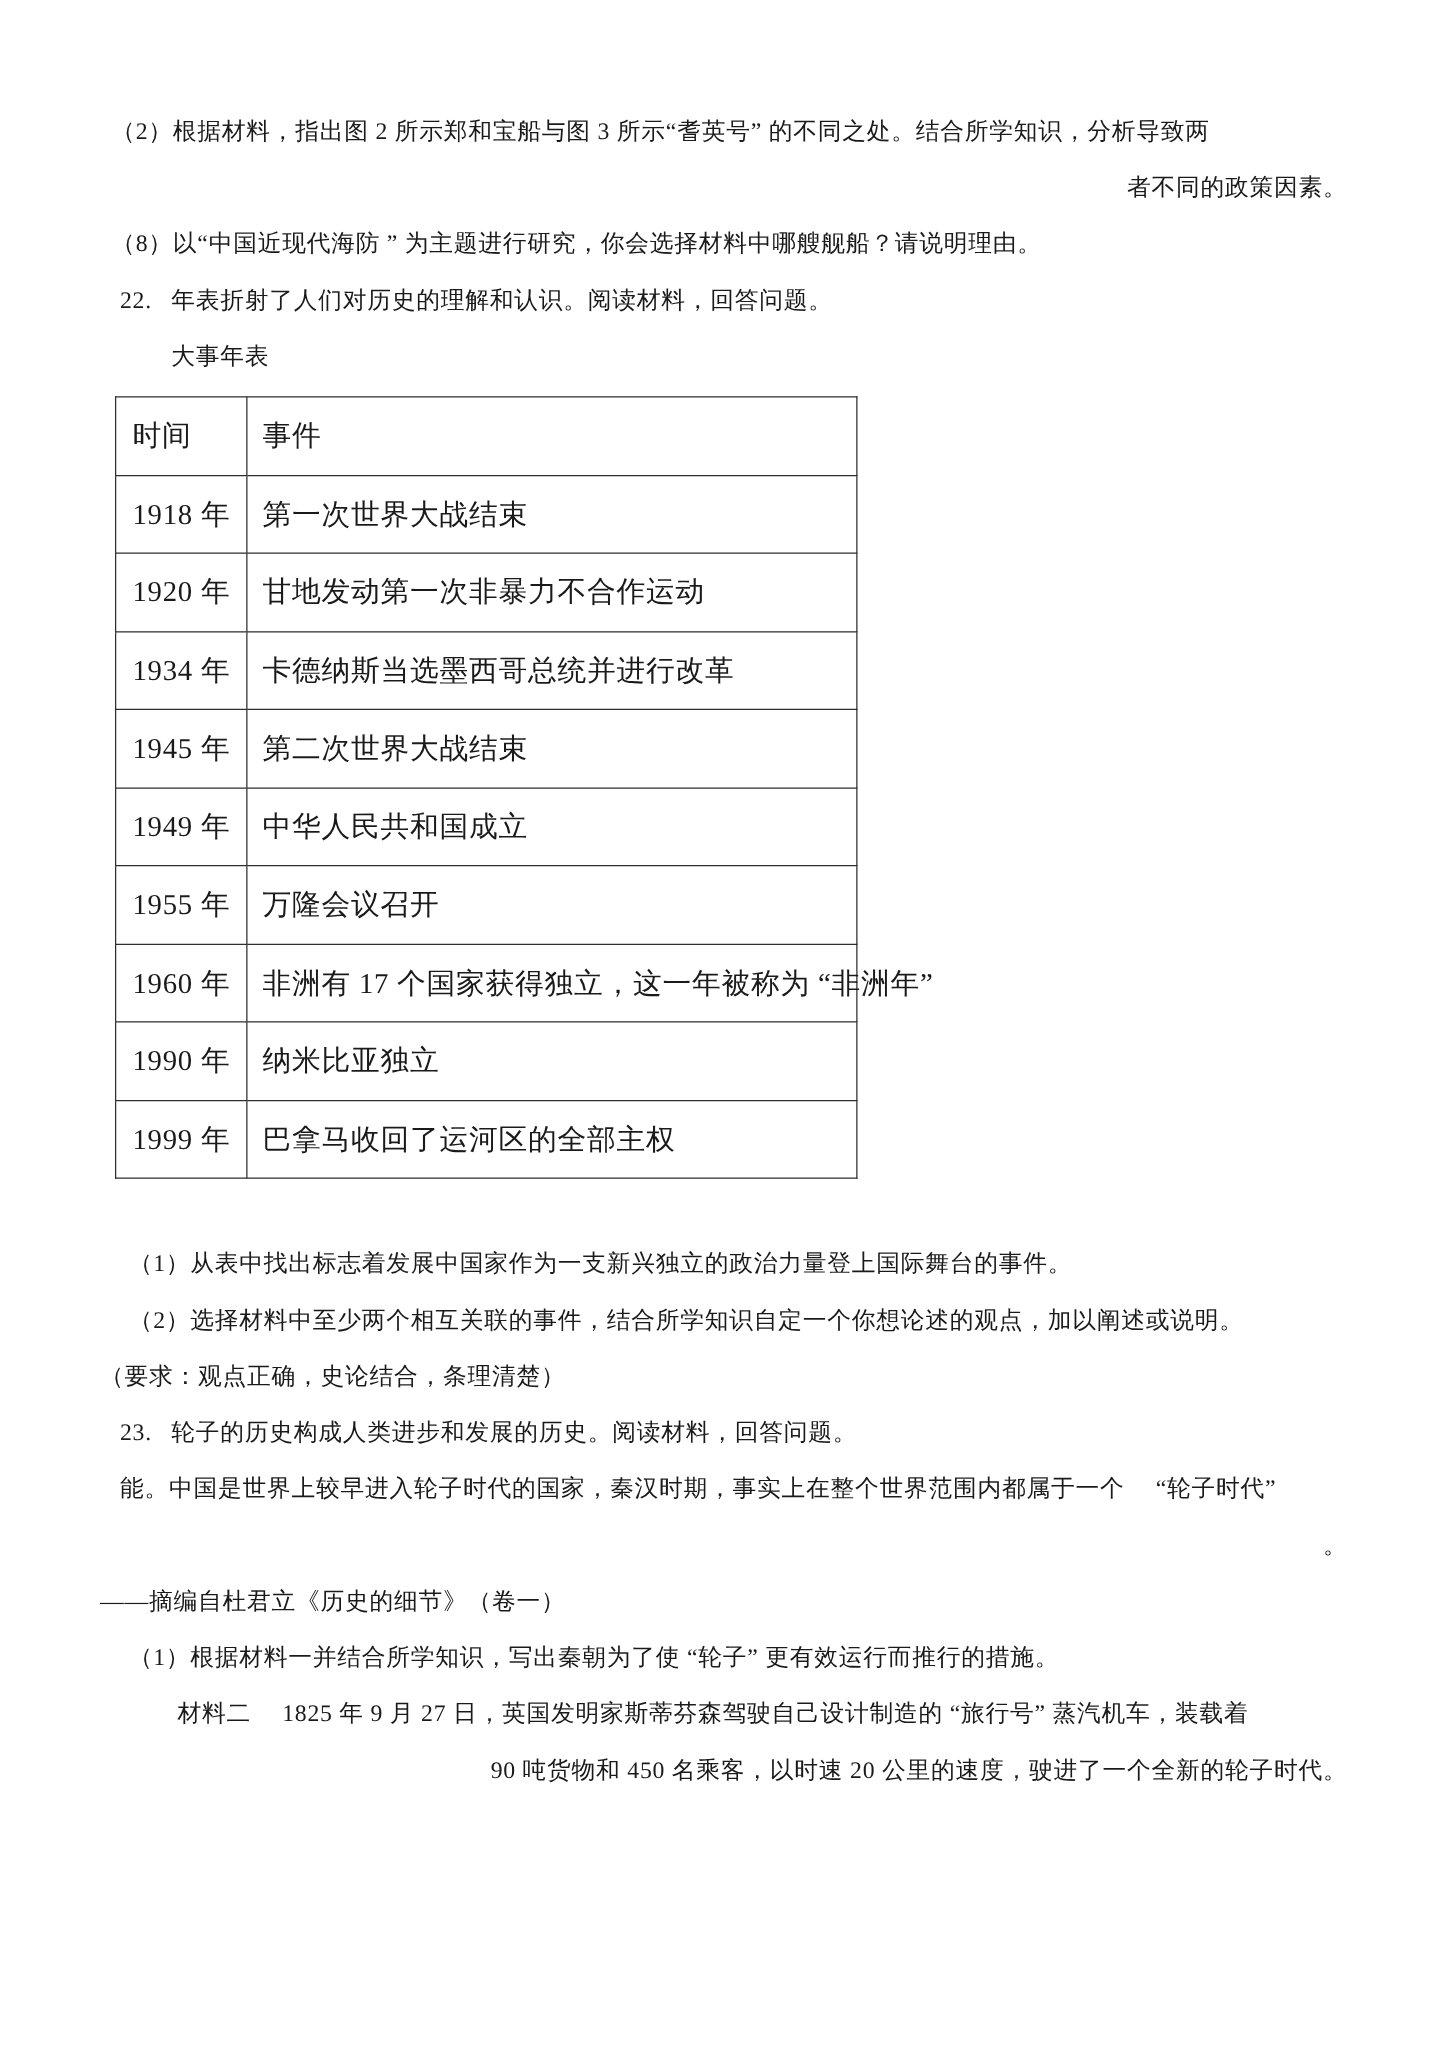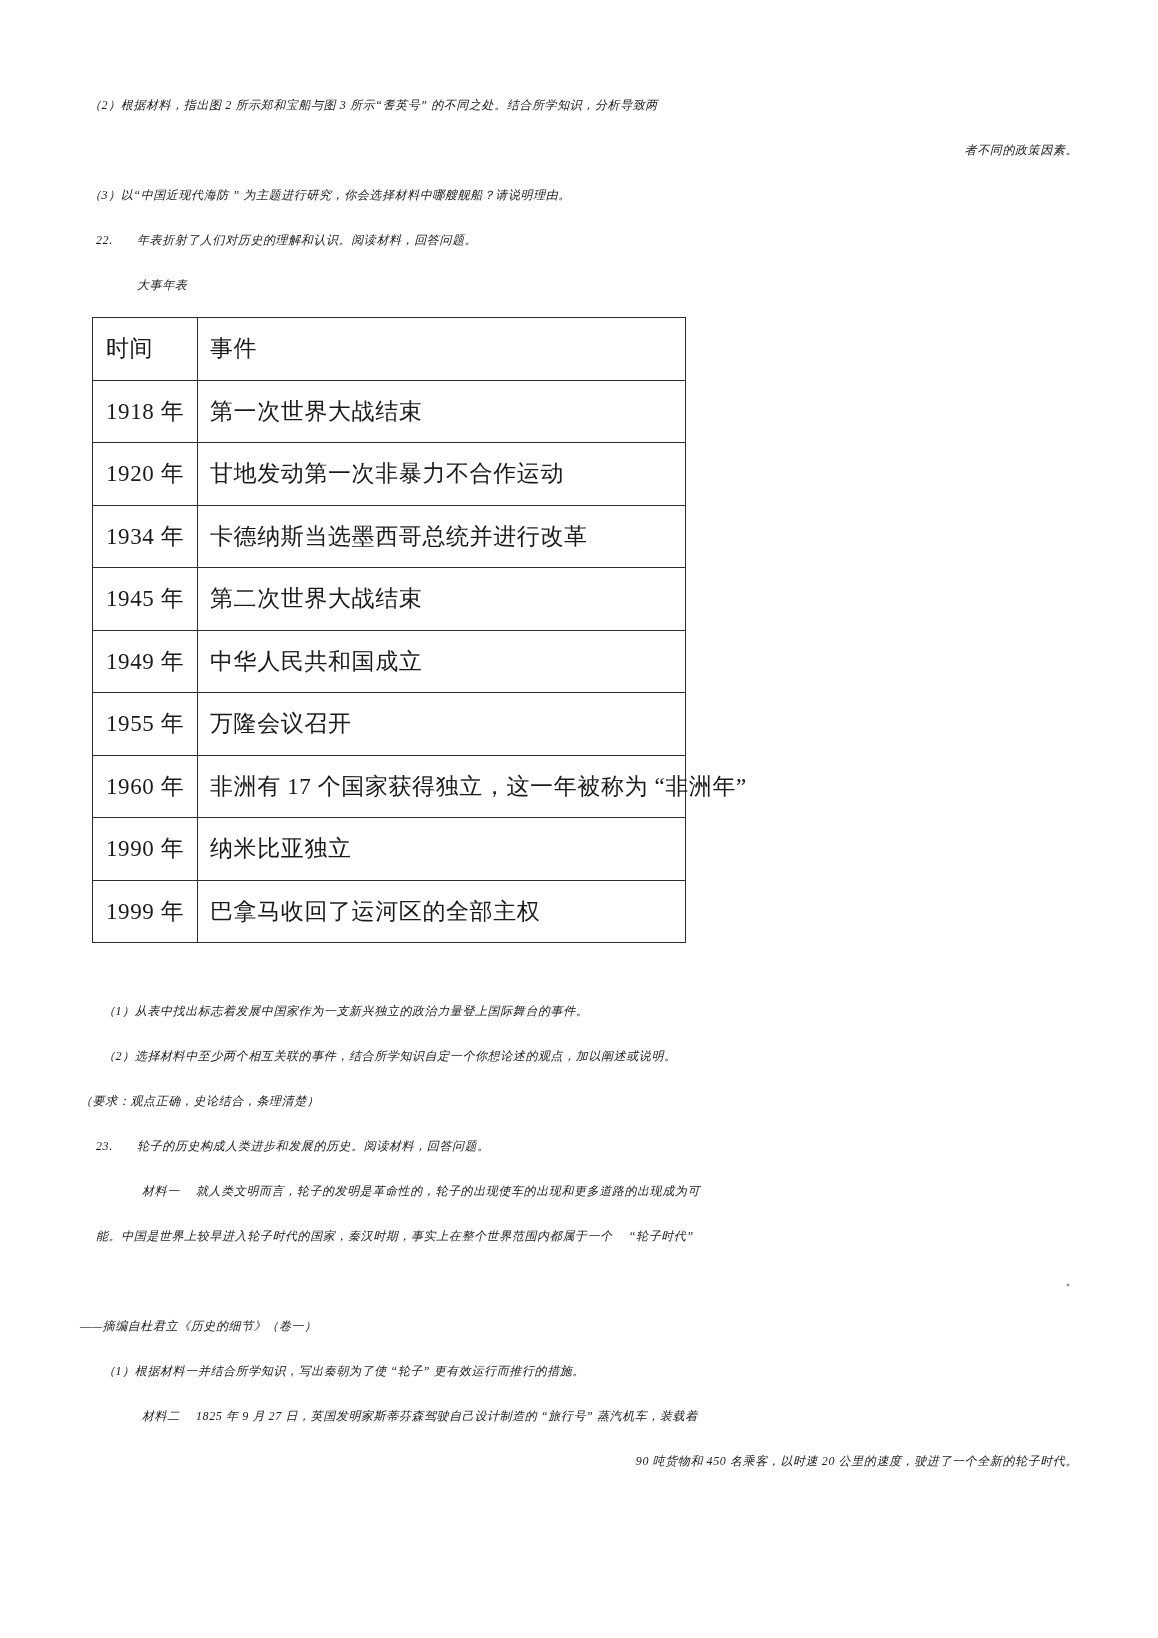--- a/index.html
+++ b/index.html
@@ -18,24 +18,23 @@
   .content {
     position: absolute;
     left: 80px;
     top: 83px;
     width: 998px;
   }
 
   .line {
     height: 45px;
     line-height: 45px;
-    font-size: 12px;
+    font-size: 19px;
     letter-spacing: 0.6px;
     white-space: nowrap;
-    font-style: italic;
   }
 
   
   .ind-q21   { padding-left: 9px; }    
   .ind-q     { padding-left: 23px; }   
   .ind-title { padding-left: 57px; }   
   .ind-mat   { padding-left: 62px; }   
   .ind-wrap2 { padding-left: 16px; }   
   .ind-wrap  { padding-left: 2px; text-align: right; }    
 
@@ -66,21 +65,21 @@
   .after-table { margin-top: 46px; }
 </style>
 </head>
 <body>
 
 <div class="page">
   <div class="content">
 
     <div class="line ind-q21">（2）根据材料，指出图 2 所示郑和宝船与图 3 所示“耆英号” 的不同之处。结合所学知识，分析导致两</div>
     <div class="line ind-wrap">者不同的政策因素。</div>
-    <div class="line ind-q21">（3）以“中国近现代海防 ” 为主题进行研究，你会选择材料中哪艘舰船？请说明理由。</div>
+    <div class="line ind-q21">（8）以“中国近现代海防 ” 为主题进行研究，你会选择材料中哪艘舰船？请说明理由。</div>
 
     <div class="line stem"><span class="qnum">22.</span><span>年表折射了人们对历史的理解和认识。阅读材料，回答问题。</span></div>
     <div class="line ind-title">大事年表</div>
 
     <table class="events">
       <tbody>
           <tr>
         <td class="c-time">时间</td>
         <td class="c-event">事件</td>
       </tr>
@@ -121,21 +120,20 @@
         <td class="c-event">巴拿马收回了运河区的全部主权</td>
       </tr>
     </tbody>
       </table>
 
     <div class="line ind-q after-table">（1）从表中找出标志着发展中国家作为一支新兴独立的政治力量登上国际舞台的事件。</div>
     <div class="line ind-q">（2）选择材料中至少两个相互关联的事件，结合所学知识自定一个你想论述的观点，加以阐述或说明。</div>
     <div class="line">（要求：观点正确，史论结合，条理清楚）</div>
 
     <div class="line stem"><span class="qnum">23.</span><span>轮子的历史构成人类进步和发展的历史。阅读材料，回答问题。</span></div>
-    <div class="line ind-mat">材料一　 就人类文明而言，轮子的发明是革命性的，轮子的出现使车的出现和更多道路的出现成为可</div>
     <div class="line ind-wrap2">能。中国是世界上较早进入轮子时代的国家，秦汉时期，事实上在整个世界范围内都属于一个　 “轮子时代”</div>
     <div class="line ind-wrap">。</div>
     <div class="line src-line">——摘编自杜君立《历史的细节》（卷一）</div>
     <div class="line ind-q">（1）根据材料一并结合所学知识，写出秦朝为了使 “轮子” 更有效运行而推行的措施。</div>
     <div class="line ind-mat">材料二　 1825 年 9 月 27 日，英国发明家斯蒂芬森驾驶自己设计制造的 “旅行号” 蒸汽机车，装载着</div>
     <div class="line ind-wrap">90 吨货物和 450 名乘客，以时速 20 公里的速度，驶进了一个全新的轮子时代。</div>
 
   </div>
 </div>
 

